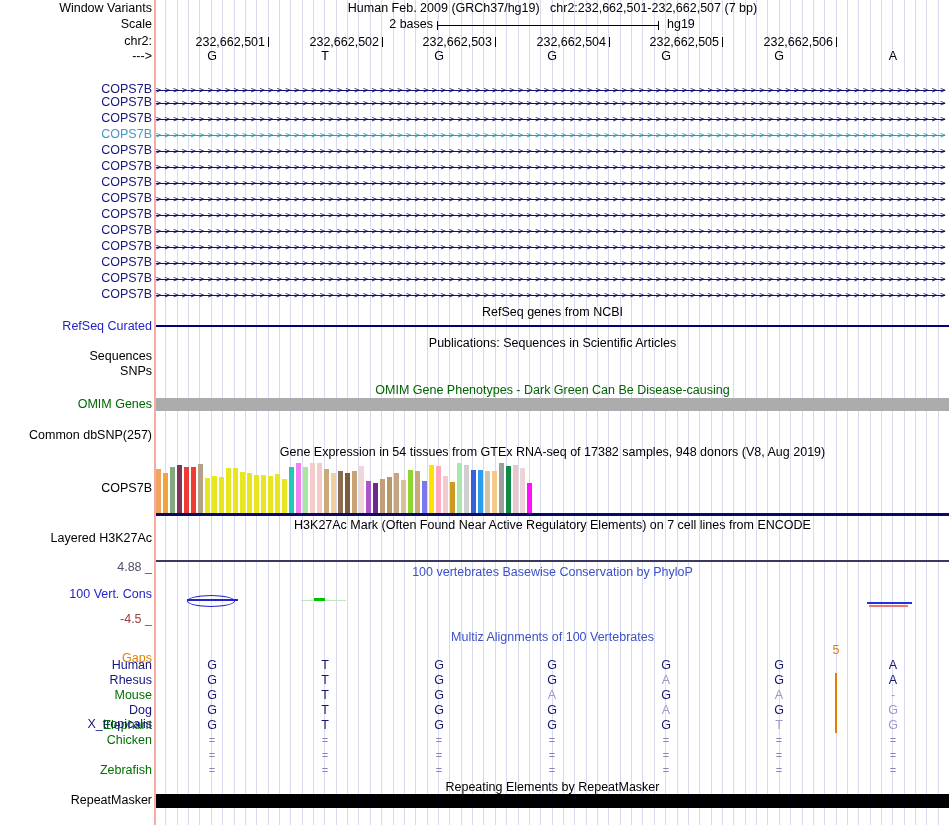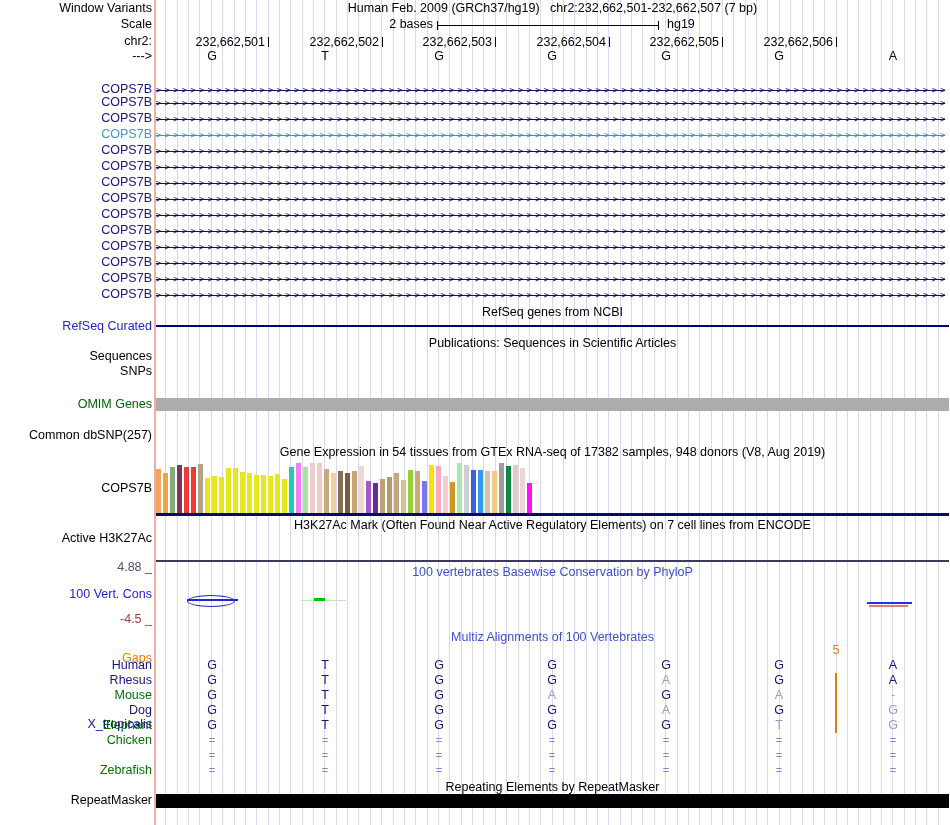--- a/index.html
+++ b/index.html
@@ -66,31 +66,32 @@
 
 
   <div class="title" style="top:306px">RefSeq genes from NCBI</div>
   <div class="lbl blue" style="top:320px">RefSeq Curated</div>
   <div class="hline" style="top:325px;height:1.5px;background:#000080"></div>
 
   <div class="title" style="top:337px">Publications: Sequences in Scientific Articles</div>
   <div class="lbl" style="top:350px">Sequences</div>
   <div class="lbl" style="top:365px">SNPs</div>
 
+  <div class="title green" style="top:384px">OMIM Gene Phenotypes - Dark Green Can Be Disease-causing</div>
   <div class="lbl green" style="top:398px">OMIM Genes</div>
   <div class="hline" style="top:398px;height:13px;background:#ACACAC"></div>
 
   <div class="lbl" style="top:429px">Common dbSNP(257)</div>
 
   <div class="title" style="top:446px">Gene Expression in 54 tissues from GTEx RNA-seq of 17382 samples, 948 donors (V8, Aug 2019)</div>
   <div class="lbl" style="top:482px">COPS7B</div>
   <div class="hline" style="top:513px;height:3px;background:#0A0A64"></div>
 
   <div class="title" style="top:519px">H3K27Ac Mark (Often Found Near Active Regulatory Elements) on 7 cell lines from ENCODE</div>
-  <div class="lbl" style="top:532px">Active H3K27Ac</div>
+  <div class="lbl" style="top:532px">Layered H3K27Ac</div>
   <div class="hline" style="top:560px;height:1.5px;background:#3A3A5E"></div>
 
   <div class="lbl slate" style="top:561px">4.88 _</div>
   <div class="title tblue" style="top:566px">100 vertebrates Basewise Conservation by PhyloP</div>
   <div class="lbl blue" style="top:588px">100 Vert. Cons</div>
   <div class="lbl maroon" style="top:613px">-4.5 _</div>
   <div class="abs" style="left:187px;top:595px;width:46px;height:10px;border:1.5px solid #2525CC;border-radius:50%"></div>
   <div class="abs" style="left:187px;top:599px;width:51px;height:1.5px;background:#2525CC"></div>
   <div class="abs" style="left:301px;top:600px;width:45px;height:1px;background:#BFE8BF"></div>
   <div class="abs" style="left:314px;top:598px;width:11px;height:3px;background:#00C000"></div>

